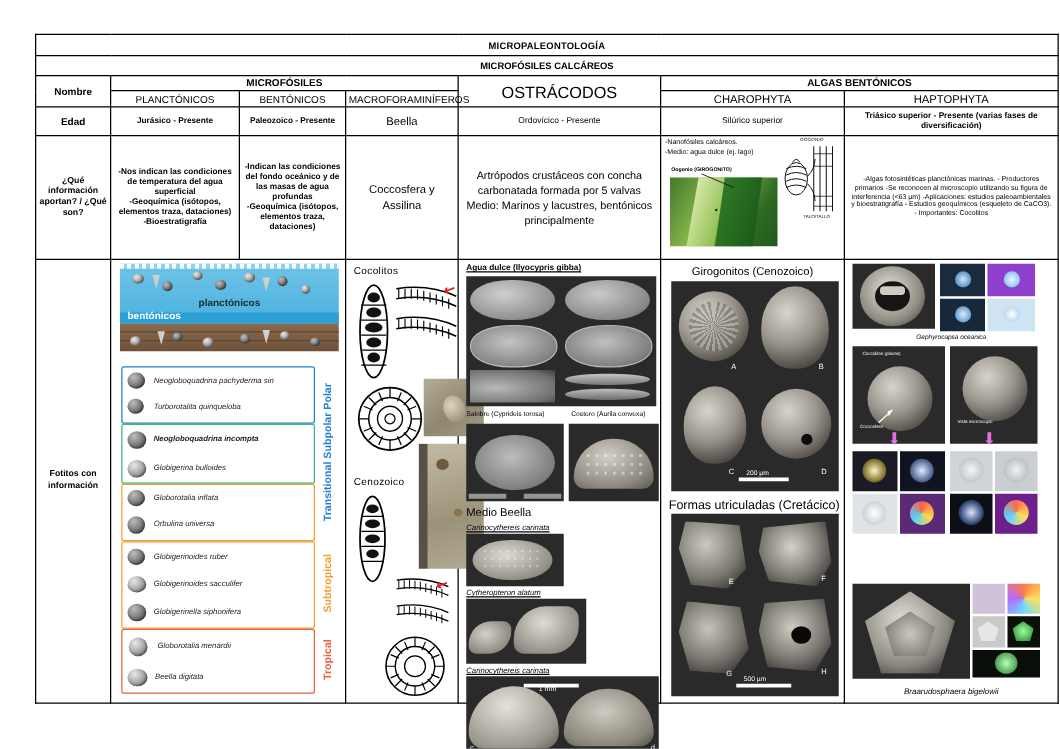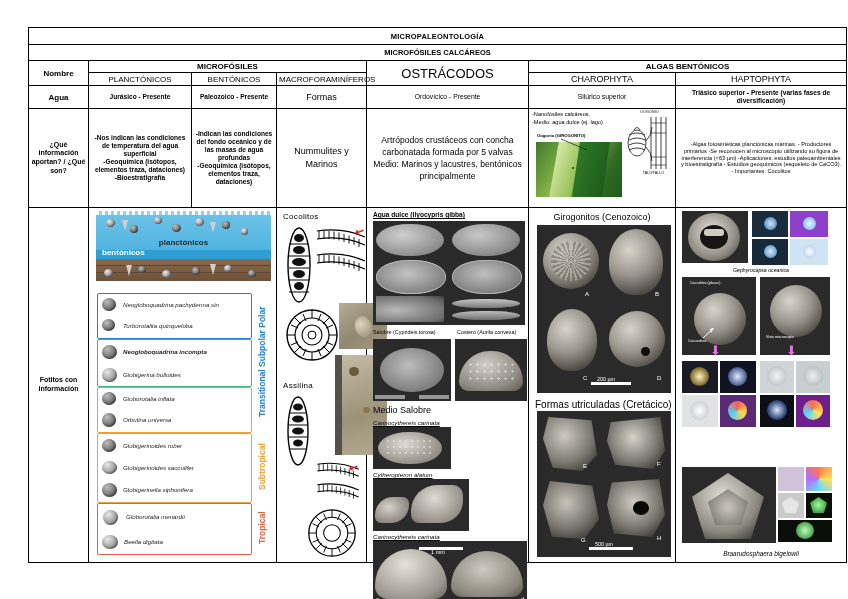--- a/index.html
+++ b/index.html
@@ -97,37 +97,37 @@
 
   <tr>
     <td class="hdr-n">PLANCTÓNICOS</td>
     <td class="hdr-n">BENTÓNICOS</td>
     <td class="hdr-n">MACROFORAMINÍFEROS</td>
     <td class="mid">CHAROPHYTA</td>
     <td class="mid">HAPTOPHYTA</td>
   </tr>
 
   <tr>
-    <td class="hdr-b" style="height:20px">Agua</td>
+    <td class="hdr-b" style="height:20px">Edad</td>
     <td class="small">Jurásico - Presente</td>
     <td class="small">Paleozoico - Presente</td>
-    <td class="mid">Formas</td>
+    <td class="mid">Beella</td>
     <td class="small" style="font-weight:normal;font-size:6.8px">Ordovícico - Presente</td>
     <td class="small" style="font-weight:normal;font-size:6.8px">Silúrico superior</td>
     <td class="small">Triásico superior - Presente (varias fases de diversificación)</td>
   </tr>
 
   <tr>
     <td class="rowlabel" style="height:96px">¿Qué información aportan? / ¿Qué son?</td>
     <td class="cellbody nowrap">-Nos indican las condiciones de temperatura del agua superficial
 -Geoquímica (isótopos, elementos traza, dataciones)
 -Bioestratigrafía</td>
     <td class="cellbody nowrap">-Indican las condiciones del fondo oceánico y de las masas de agua profundas
 -Geoquímica (isótopos, elementos traza, dataciones)</td>
-    <td class="mid" style="line-height:1.45">Nummulites y Marinos</td>
+    <td class="mid" style="line-height:1.45">Coccosfera y Assilina</td>
     <td style="font-size:8.6px;line-height:1.4" class="nowrap">Artrópodos crustáceos con concha carbonatada formada por 5 valvas
 Medio: Marinos y lacustres, bentónicos principalmente</td>
 
     <td style="padding:2px;vertical-align:top">
       <div style="position:relative;height:92px;">
         <div class="tiny" style="text-align:left;position:absolute;left:1px;top:0;width:88px;">-Nanofósiles calcáreos.</div>
         <div class="tiny" style="text-align:left;position:absolute;left:1px;top:8px;width:96px;">-Medio: agua dulce (ej. lago)</div>
 
         <svg width="52" height="60" viewBox="0 0 52 60" style="position:absolute;right:1px;top:2px">
           <g stroke="#111" fill="none" stroke-width="0.8">
@@ -334,21 +334,21 @@
           <div style="position:absolute;left:16px;top:13px;width:17px;height:22px;border-radius:50%;
                background:radial-gradient(circle at 40% 35%,#ded6c0,#8a8269);transform:rotate(-20deg)"></div>
         </div>
         <div class="ph lt" style="position:absolute;left:56px;top:146px;width:52px;height:100px;
              background:linear-gradient(165deg,#c3bba4,#9b9379 60%,#b2aa92)">
           <div style="position:absolute;left:0;top:0;width:7px;height:100px;background:#55514a"></div>
           <div style="position:absolute;left:14px;top:12px;width:10px;height:9px;border-radius:50%;background:#6d5a3c"></div>
           <div style="position:absolute;left:28px;top:52px;width:7px;height:6px;border-radius:50%;background:#8a7550"></div>
         </div>
 
-        <div class="cap" style="position:absolute;left:4px;top:172px;font-size:8px;font-weight:normal;letter-spacing:.3px">Assilina</div>
+        <div class="cap" style="position:absolute;left:4px;top:172px;font-size:8px;font-weight:normal;letter-spacing:.3px">Cenozoico</div>
 
         <svg style="position:absolute;left:5px;top:186px" width="28" height="72" viewBox="0 0 28 72">
           <ellipse cx="14" cy="36" rx="10" ry="34" fill="#fff" stroke="#000" stroke-width="1.4"></ellipse>
           <g fill="#111">
             <ellipse cx="14" cy="12" rx="5" ry="3.5"></ellipse>
                   <ellipse cx="14" cy="24" rx="6" ry="3.5"></ellipse>
             <ellipse cx="14" cy="36" rx="6" ry="3.5"></ellipse>
                   <ellipse cx="14" cy="48" rx="5" ry="3.5"></ellipse>
           </g>
           <g stroke="#000" stroke-width="1">
@@ -399,21 +399,21 @@
           <div style="position:absolute;left:7px;top:9px;width:64px;height:44px;border-radius:34px/24px;background:radial-gradient(ellipse at 45% 40%,#bdbdbd,#7e7e7e 70%,#4b4b4b)"></div>
           <div style="position:absolute;left:2px;bottom:2px;width:30px;height:4px;background:#ddd;opacity:.6"></div>
           <div style="position:absolute;right:2px;bottom:2px;width:30px;height:4px;background:#ddd;opacity:.6"></div>
         </div>
         <div class="ph" style="position:absolute;left:86px;top:130px;width:72px;height:62px">
           <div style="position:absolute;left:4px;top:12px;width:64px;height:40px;border-radius:34px 34px 10px 10px;background:radial-gradient(ellipse at 42% 35%,#d3cfc6,#8f8b82 65%,#5a5750)"></div>
           <div style="position:absolute;left:12px;top:22px;width:48px;height:22px;opacity:.45;
                background:radial-gradient(circle,#fff 1px,transparent 1.4px) 0 0/7px 7px"></div>
         </div>
 
-        <div style="position:absolute;left:4px;top:196px;font-size:9px;">Medio Salobre</div>
+        <div style="position:absolute;left:4px;top:196px;font-size:9px;">Medio Beella</div>
         <div class="capi" style="position:absolute;left:4px;top:210px;text-decoration:underline;">Carinocythereis carinata</div>
         <div class="ph" style="position:absolute;left:4px;top:218px;width:78px;height:42px">
           <div style="position:absolute;left:5px;top:5px;width:64px;height:32px;border-radius:34px/18px;background:radial-gradient(ellipse at 42% 38%,#dedad1,#938f86 70%,#5c594f)"></div>
           <div style="position:absolute;left:12px;top:11px;width:48px;height:20px;opacity:.4;
                background:radial-gradient(circle,#fff 0.8px,transparent 1.2px) 0 0/6px 6px"></div>
         </div>
 
         <div class="capi" style="position:absolute;left:4px;top:262px;text-decoration:underline;">Cytheropteron alatum</div>
         <div class="ph" style="position:absolute;left:4px;top:270px;width:96px;height:52px">
           <div style="position:absolute;left:2px;top:18px;width:34px;height:26px;border-radius:18px 6px 18px 6px;background:radial-gradient(ellipse at 40% 40%,#d5d1c8,#8d8980 70%,#565349)"></div>

